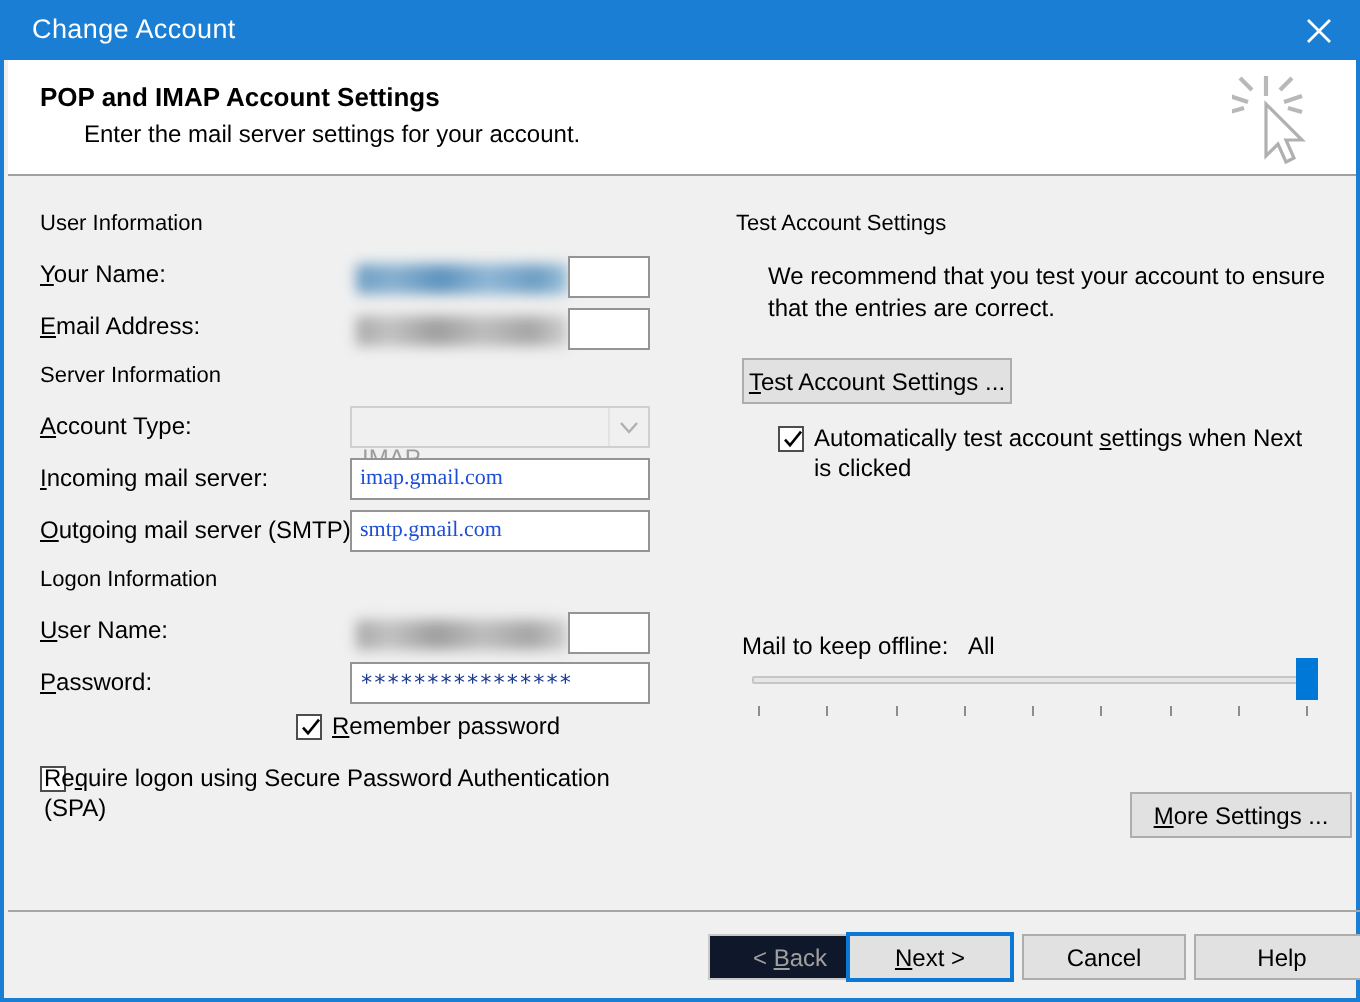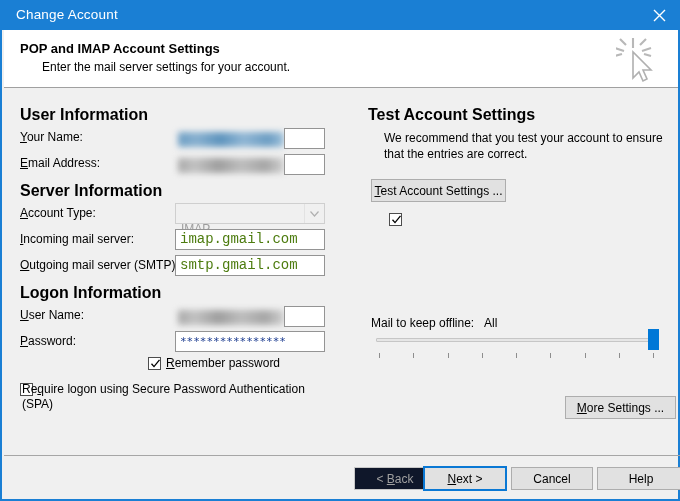--- a/index.html
+++ b/index.html
@@ -33,28 +33,28 @@
   }
   .banner-title{
     position:absolute;left:16px;top:11px;font-size:13px;font-weight:bold;
   }
   .banner-sub{
     position:absolute;left:38px;top:30px;font-size:12px;
   }
   .banner-icon{position:absolute;right:14px;top:4px;width:48px;height:50px;}
   
   .content{position:absolute;left:0;top:88px;width:676px;height:365px;}
-  .sect-title{position:absolute;font-weight:bold;font-size:16px;}
+  .sect-title{position:absolute;font-weight:normal;font-size:11px;}
   .lbl{position:absolute;font-size:12px;white-space:nowrap;}
   u{text-decoration:underline;}
   .txtbox{
     position:absolute;box-sizing:border-box;height:21px;
     background:#fff;border:1px solid #949494;
-    font-family:Liberation Mono, monospace;font-size:14px;
-    padding:1px 4px;line-height:17px;color:#4d7c0f;overflow:hidden;
+    font-family:Liberation Serif, serif;font-size:11px;
+    padding:1px 4px;line-height:17px;color:#1d4ed8;overflow:hidden;
     white-space:nowrap;
   }
   .pw{font-family:"DejaVu Sans Mono", monospace;font-size:11px;letter-spacing:0px;color:#1a3a8f;}
   
   .redact{
     position:absolute;height:15px;border-radius:2px;
     filter:blur(3.2px);
   }
   .redact.blue{background:linear-gradient(90deg,#6e9fc4 0%,#87b0cf 18%,#5d93bd 40%,#8fb6d4 62%,#6c9dc3 85%,#9cc0da 100%);}
   .redact.grey{background:linear-gradient(90deg,#a8a8a8 0%,#c2c2c2 16%,#9e9e9e 38%,#bdbdbd 60%,#a5a5a5 82%,#cfcfcf 100%);}
@@ -199,20 +199,22 @@
       <span><u>T</u>est Account Settings ...</span>
     </div>
 
     <div class="cb" style="left:387px;top:125px;">
       <span>
         <svg width="13" height="13" viewBox="0 0 13 13">
             <path d="M2.5 6.8 L5 9.6 L10.5 2.8" stroke="#000" stroke-width="1.3" fill="none"></path>
           </svg>
       </span>
     </div>
+    <div class="lbl" style="left:405px;top:124px;width:250px;white-space:normal;line-height:15px;">
+      Automatically test account <u>s</u>ettings when Next is clicked</div>
 
     <div class="lbl" style="left:369px;top:228px;">Mail to keep offline:</div>
     <div class="lbl" style="left:482px;top:228px;">All</div>
 
     <div class="slider-track" style="left:374px;top:250px;width:280px;"></div>
     <div class="slider-thumb" style="left:646px;top:241px;"></div>
     <div id="ticks">
         <div class="tick" style="left: 377px; top: 265px;"></div>
         <div class="tick" style="left: 411.25px; top: 265px;"></div>
         <div class="tick" style="left: 445.5px; top: 265px;"></div>

